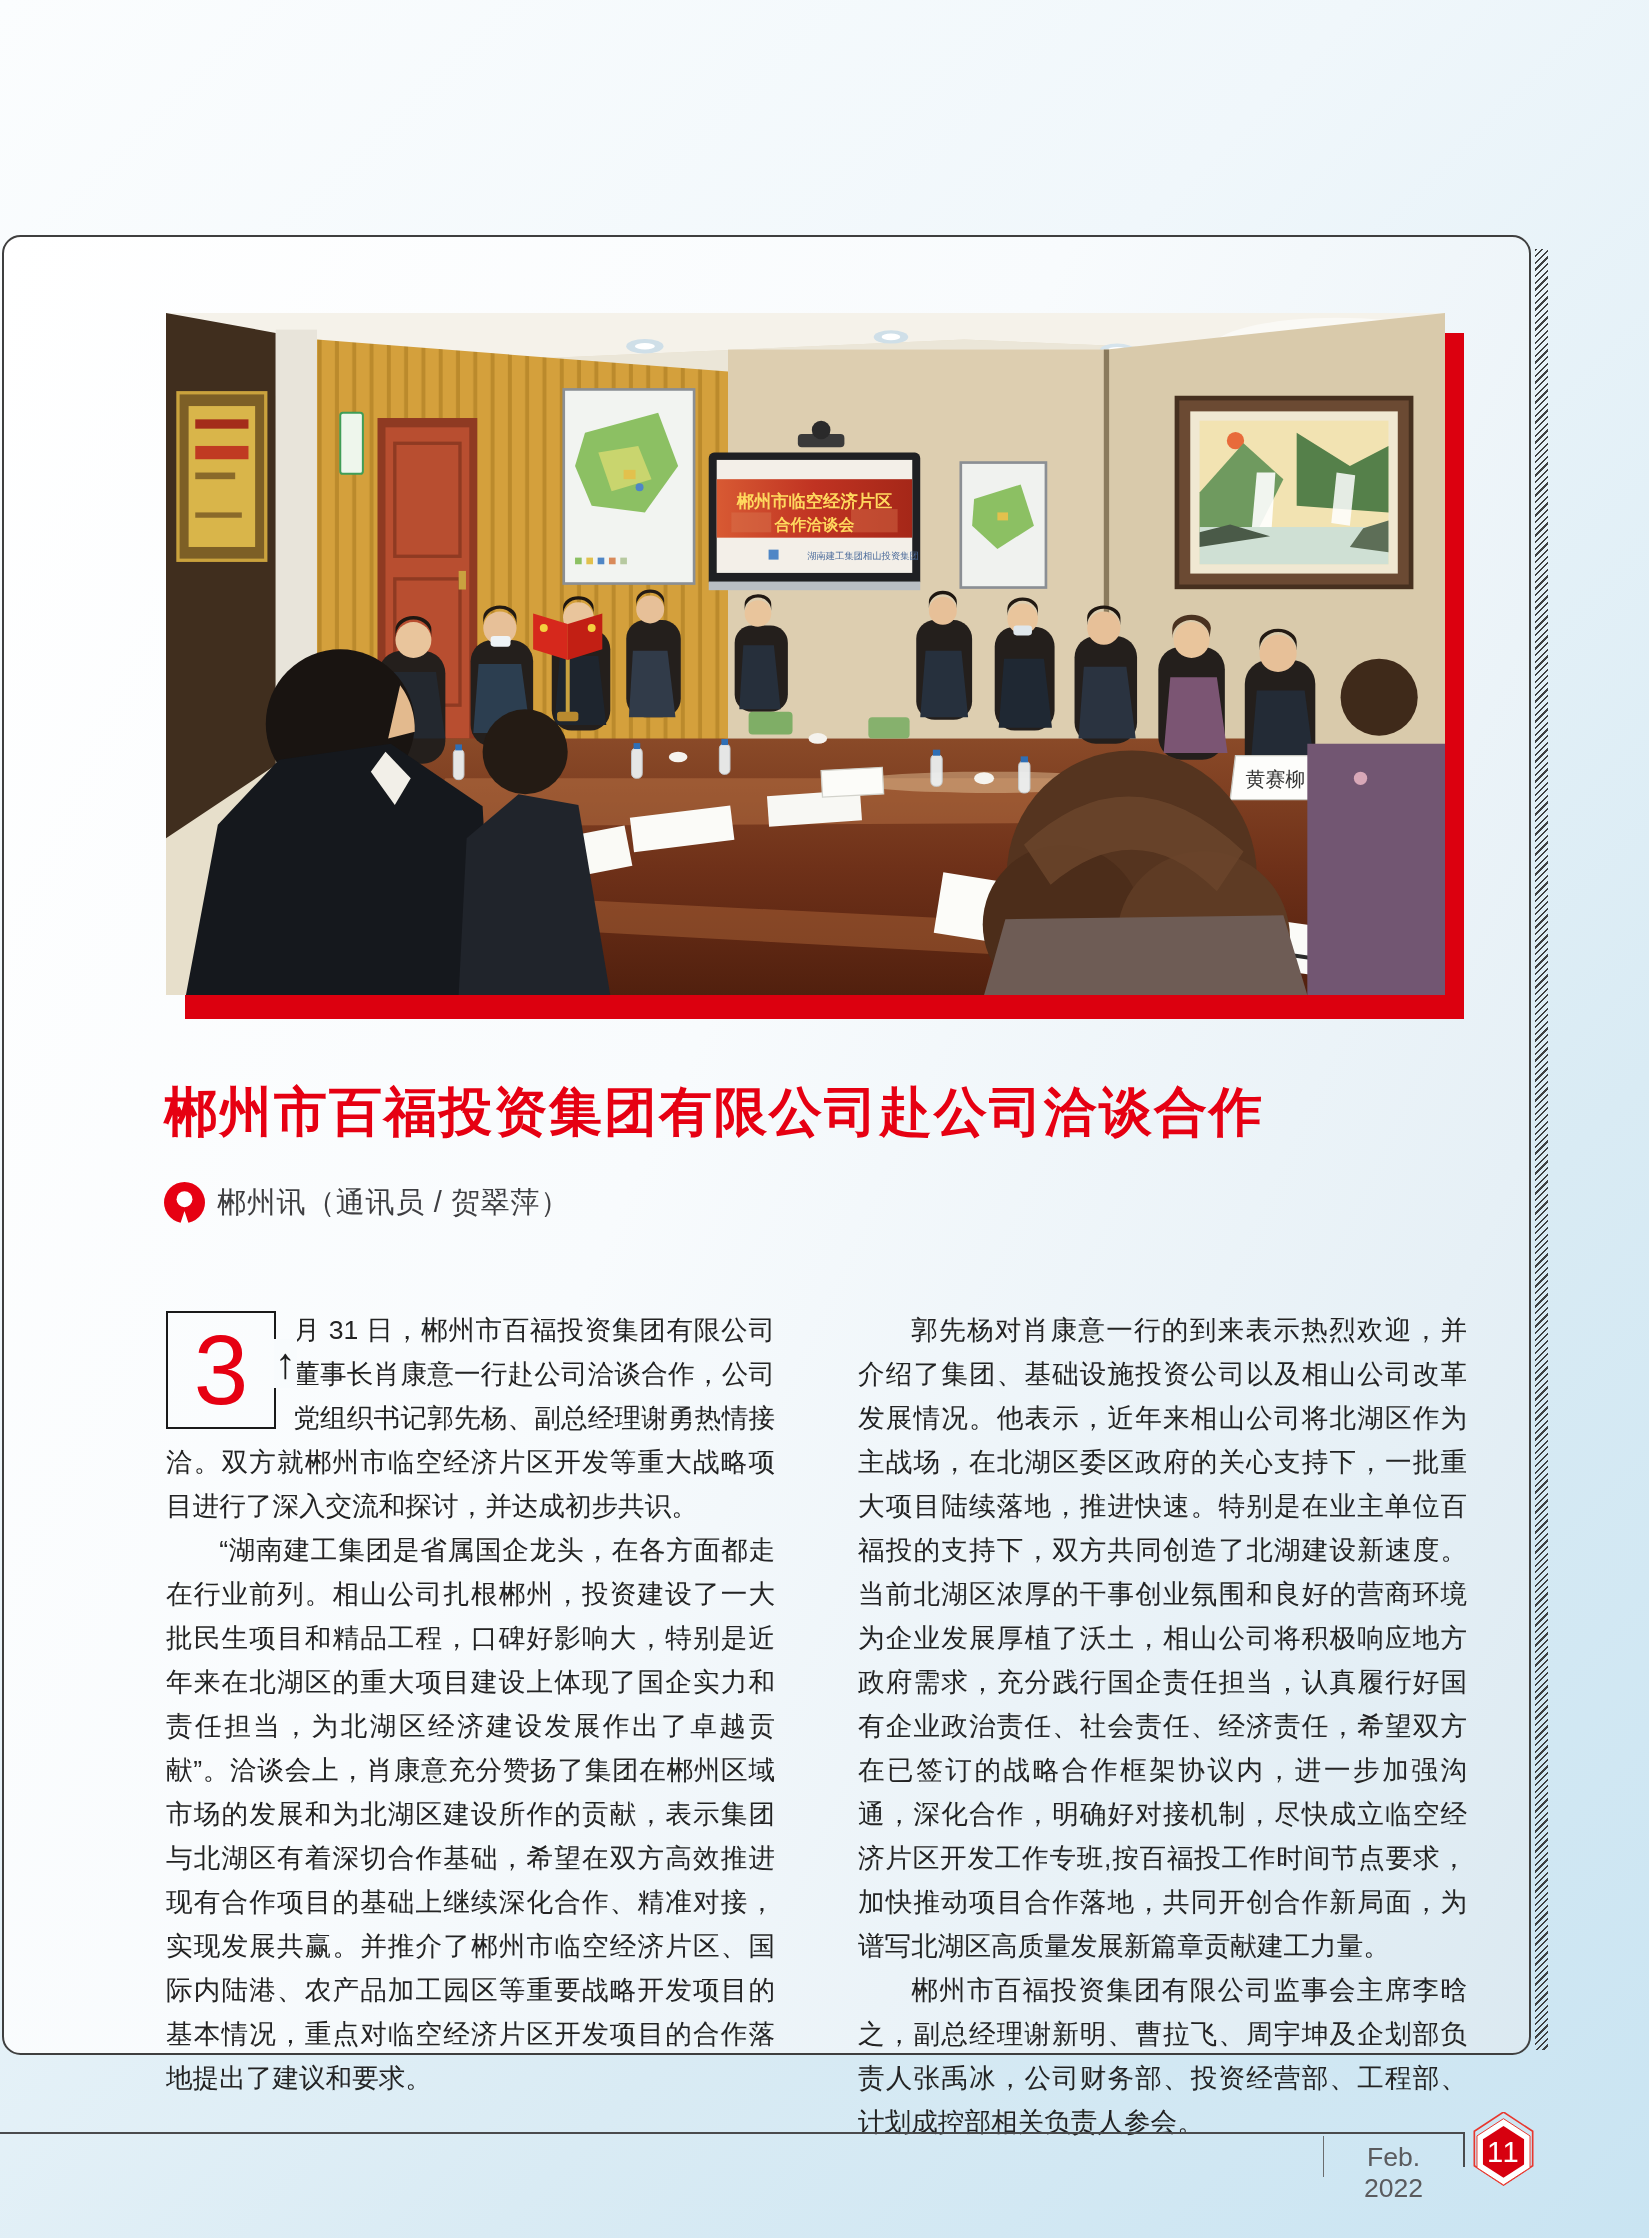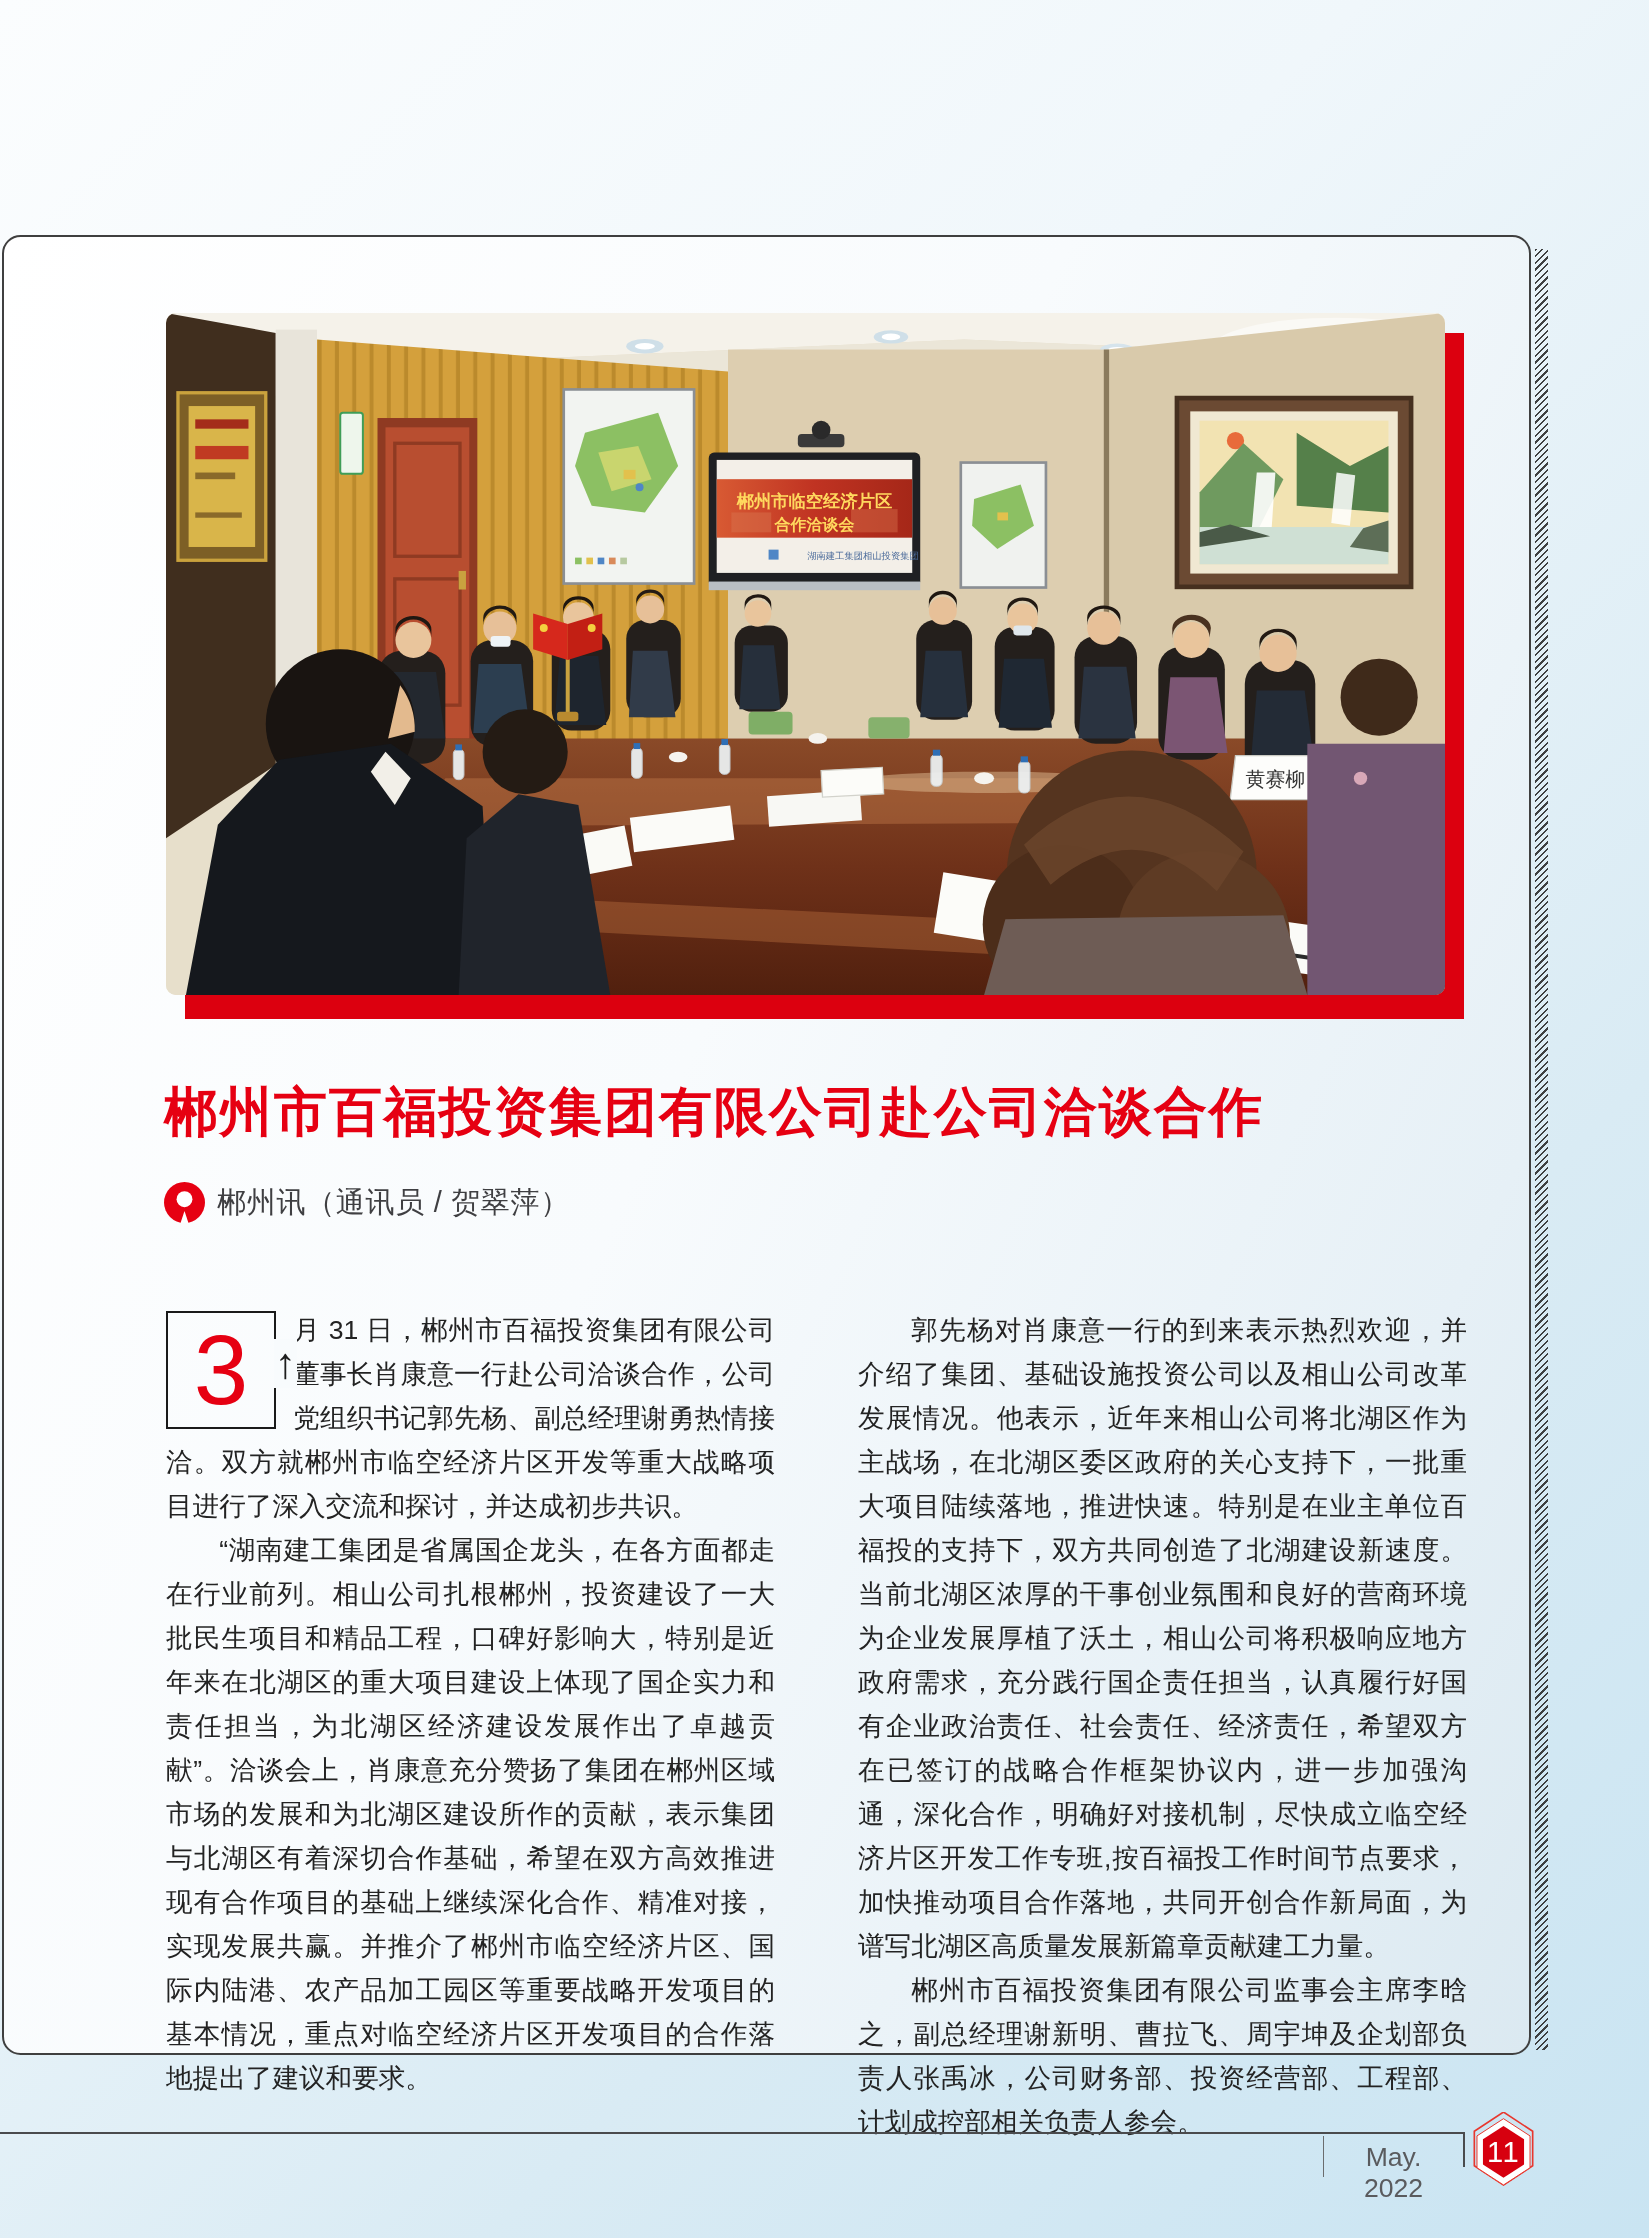--- a/index.html
+++ b/index.html
@@ -16,21 +16,21 @@
   }
   .page-hatch{
     position:absolute;left:1535px;top:249px;width:12.6px;height:1801px;
     background:repeating-linear-gradient(135deg,rgba(45,45,45,.9) 0 1.6px,rgba(255,255,255,0) 1.6px 4.7px);
   }
   
   .photo-accent{
     position:absolute;left:185px;top:333px;width:1279px;height:686px;background:#dc000f;
   }
   .photo{
-    position:absolute;left:166px;top:313px;width:1279px;height:682px;overflow:hidden;background:#e7dfcb;border-radius:10px;
+    position:absolute;left:166px;top:313px;width:1279px;height:682px;overflow:hidden;background:#e7dfcb;
   }
   .photo svg{display:block;width:100%;height:100%;}
   
   .headline{
     position:absolute;left:164px;top:1077px;width:1323px;
     font-size:53px;font-weight:900;letter-spacing:2px;color:#e60012;white-space:nowrap;
   }
   .byline{
     position:absolute;left:164px;top:1182px;display:flex;align-items:center;gap:12px;
   }
@@ -365,21 +365,21 @@
   </div>
 
   <div class="col col-right">
     <p class="indent">郭先杨对肖康意一行的到来表示热烈欢迎，并介绍了集团、基础设施投资公司以及相山公司改革发展情况。他表示，近年来相山公司将北湖区作为主战场，在北湖区委区政府的关心支持下，一批重大项目陆续落地，推进快速。特别是在业主单位百福投的支持下，双方共同创造了北湖建设新速度。当前北湖区浓厚的干事创业氛围和良好的营商环境为企业发展厚植了沃土，相山公司将积极响应地方政府需求，充分践行国企责任担当，认真履行好国有企业政治责任、社会责任、经济责任，希望双方在已签订的战略合作框架协议内，进一步加强沟通，深化合作，明确好对接机制，尽快成立临空经济片区开发工作专班,按百福投工作时间节点要求，加快推动项目合作落地，共同开创合作新局面，为谱写北湖区高质量发展新篇章贡献建工力量。</p>
     <p class="indent">郴州市百福投资集团有限公司监事会主席李晗之，副总经理谢新明、曹拉飞、周宇坤及企划部负责人张禹冰，公司财务部、投资经营部、工程部、计划成控部相关负责人参会。</p>
   </div>
 
   <div class="footer-line"></div>
   <div class="footer-tick"></div>
   <div class="footer-divider"></div>
-  <div class="footer-date">May. 2022</div>
+  <div class="footer-date">Feb. 2022</div>
 
   <svg class="badge" viewBox="0 0 92 116">
     <polygon points="46,2 90,31 90,83 46,112 2,83 2,31" fill="none" stroke="#e8372e" stroke-width="2.5" transform="translate(0,-2)"></polygon>
     <polygon points="46,10 86,36 86,84 46,110 6,84 6,36" fill="#ffffff" stroke="#e8372e" stroke-width="1.5"></polygon>
     <polygon points="46,21 77,41 77,79 46,99 15,79 15,41" fill="#d7000f"></polygon>
     <text x="46" y="75" font-size="44" fill="#ffffff" text-anchor="middle" letter-spacing="2">11</text>
   </svg>
 
 </div>
 

